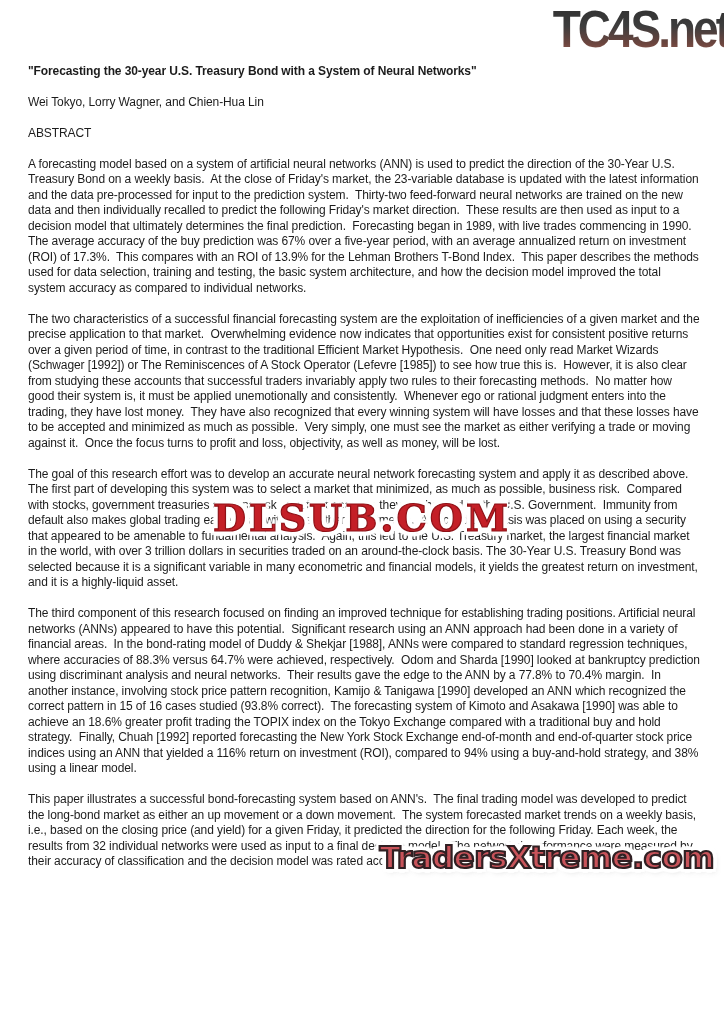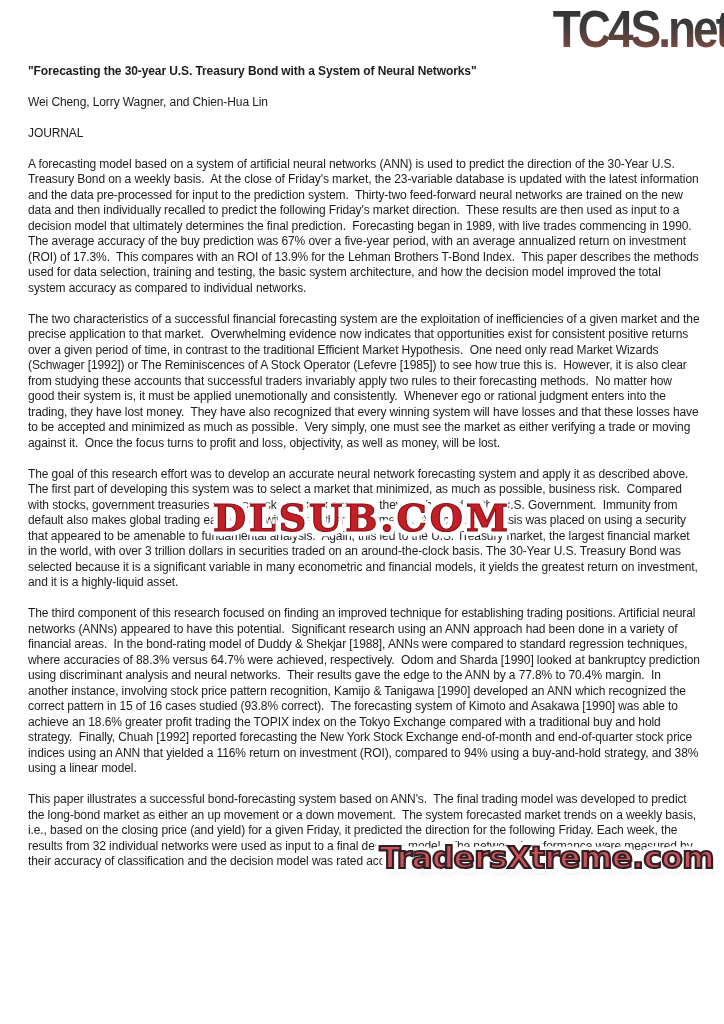--- a/index.html
+++ b/index.html
@@ -50,22 +50,22 @@
 </style>
 </head>
 <body>
 
 <div class="page">
 
   <div class="tc4s">TC4S.net</div>
 
   <div class="doc">
     <p class="title">"Forecasting the 30-year U.S. Treasury Bond with a System of Neural Networks"</p>
-    <p class="authors">Wei Cheng, Lorry Wagner, and Chien-Hua Lin</p>
-    <p class="hd">JOURNAL</p>
+    <p class="authors">Wei Tokyo, Lorry Wagner, and Chien-Hua Lin</p>
+    <p class="hd">ABSTRACT</p>
     <p>A forecasting model based on a system of artificial neural networks (ANN) is used to predict the direction of the 30-Year U.S. Treasury Bond on a weekly basis.  At the close of Friday's market, the 23-variable database is updated with the latest information and the data pre-processed for input to the prediction system.  Thirty-two feed-forward neural networks are trained on the new data and then individually recalled to predict the following Friday's market direction.  These results are then used as input to a decision model that ultimately determines the final prediction.  Forecasting began in 1989, with live trades commencing in 1990. The average accuracy of the buy prediction was 67% over a five-year period, with an average annualized return on investment (ROI) of 17.3%.  This compares with an ROI of 13.9% for the Lehman Brothers T-Bond Index.  This paper describes the methods used for data selection, training and testing, the basic system architecture, and how the decision model improved the total system accuracy as compared to individual networks.</p>
 
     <p>The two characteristics of a successful financial forecasting system are the exploitation of inefficiencies of a given market and the precise application to that market.  Overwhelming evidence now indicates that opportunities exist for consistent positive returns over a given period of time, in contrast to the traditional Efficient Market Hypothesis.  One need only read Market Wizards (Schwager [1992]) or The Reminiscences of A Stock Operator (Lefevre [1985]) to see how true this is.  However, it is also clear from studying these accounts that successful traders invariably apply two rules to their forecasting methods.  No matter how good their system is, it must be applied unemotionally and consistently.  Whenever ego or rational judgment enters into the trading, they have lost money.  They have also recognized that every winning system will have losses and that these losses have to be accepted and minimized as much as possible.  Very simply, one must see the market as either verifying a trade or moving against it.  Once the focus turns to profit and loss, objectivity, as well as money, will be lost.</p>
     <p>The goal of this research effort was to develop an accurate neural network forecasting system and apply it as described above.  The first part of developing this system was to select a market that minimized, as much as possible, business risk.  Compared with stocks, government treasuries carry no risk of default because they are backed by the U.S. Government.  Immunity from default also makes global trading easier than with most other investments.  A second emphasis was placed on using a security that appeared to be amenable to fundamental analysis.  Again, this led to the U.S. Treasury market, the largest financial market in the world, with over 3 trillion dollars in securities traded on an around-the-clock basis. The 30-Year U.S. Treasury Bond was selected because it is a significant variable in many econometric and financial models, it yields the greatest return on investment, and it is a highly-liquid asset.</p>
     <p>The third component of this research focused on finding an improved technique for establishing trading positions. Artificial neural networks (ANNs) appeared to have this potential.  Significant research using an ANN approach had been done in a variety of financial areas.  In the bond-rating model of Duddy &amp; Shekjar [1988], ANNs were compared to standard regression techniques, where accuracies of 88.3% versus 64.7% were achieved, respectively.  Odom and Sharda [1990] looked at bankruptcy prediction using discriminant analysis and neural networks.  Their results gave the edge to the ANN by a 77.8% to 70.4% margin.  In another instance, involving stock price pattern recognition, Kamijo &amp; Tanigawa [1990] developed an ANN which recognized the correct pattern in 15 of 16 cases studied (93.8% correct).  The forecasting system of Kimoto and Asakawa [1990] was able to achieve an 18.6% greater profit trading the TOPIX index on the Tokyo Exchange compared with a traditional buy and hold strategy.  Finally, Chuah [1992] reported forecasting the New York Stock Exchange end-of-month and end-of-quarter stock price indices using an ANN that yielded a 116% return on investment (ROI), compared to 94% using a buy-and-hold strategy, and 38% using a linear model.</p>
     <p>This paper illustrates a successful bond-forecasting system based on ANN's.  The final trading model was developed to predict the long-bond market as either an up movement or a down movement.  The system forecasted market trends on a weekly basis, i.e., based on the closing price (and yield) for a given Friday, it predicted the direction for the following Friday. Each week, the results from 32 individual networks were used as input to a final decision model.  The networks' performance were measured by their accuracy of classification and the decision model was rated according to its ROI.</p>
 
     <p class="hd"><span class="num">2</span><span>DATA SELECTION AND PREPARATION</span></p>
     <p>The selection of data and its preparation for modeling represent crucial tasks in the development of any forecasting model. These tasks have been addressed in Caldwell [1994] and a special issue of the NEUROVE$T JOURNAL [1995].  The phases of data preparation can be broadly classified into three distinct areas: variable selection and collection, data inspection, and data pre-processing.</p>
 

